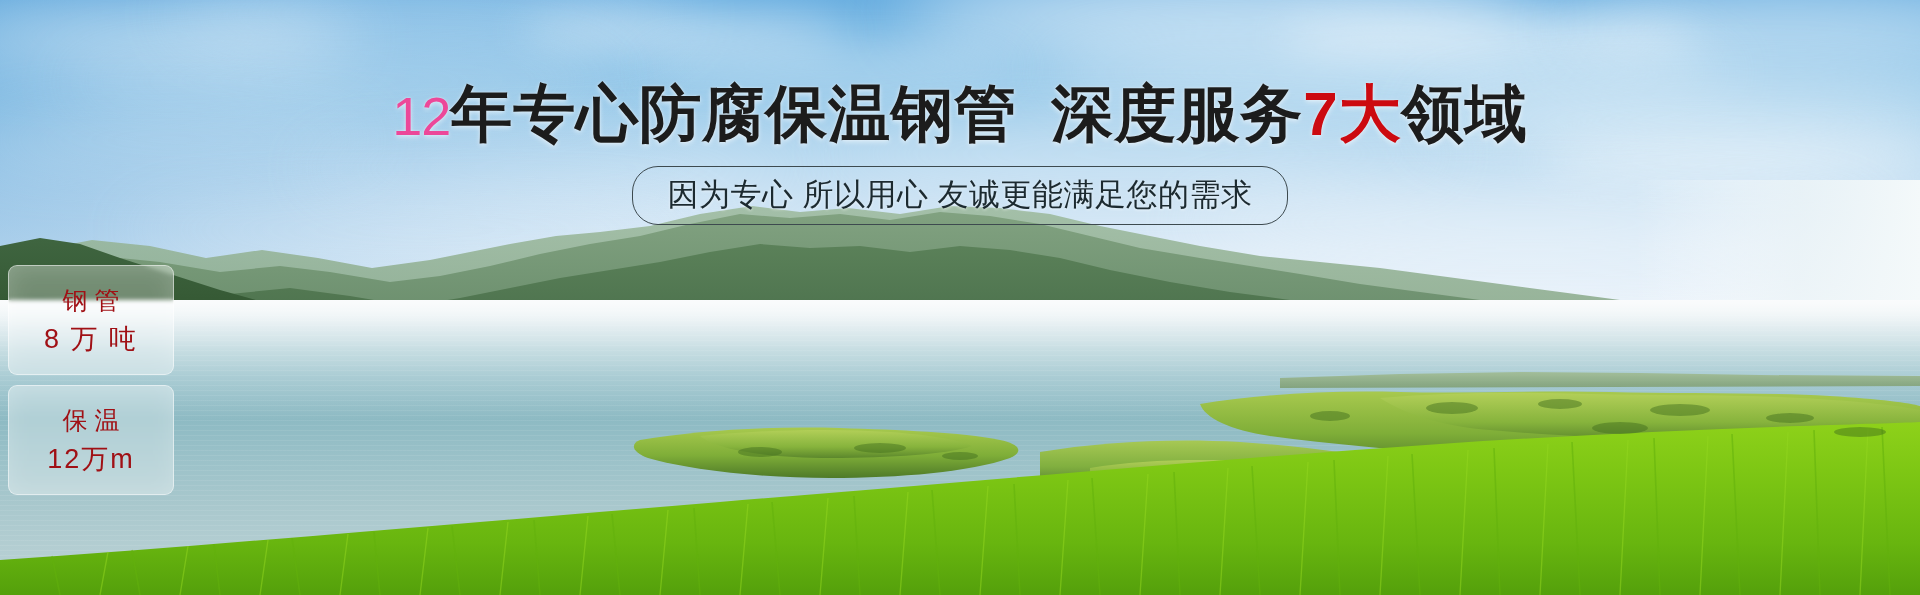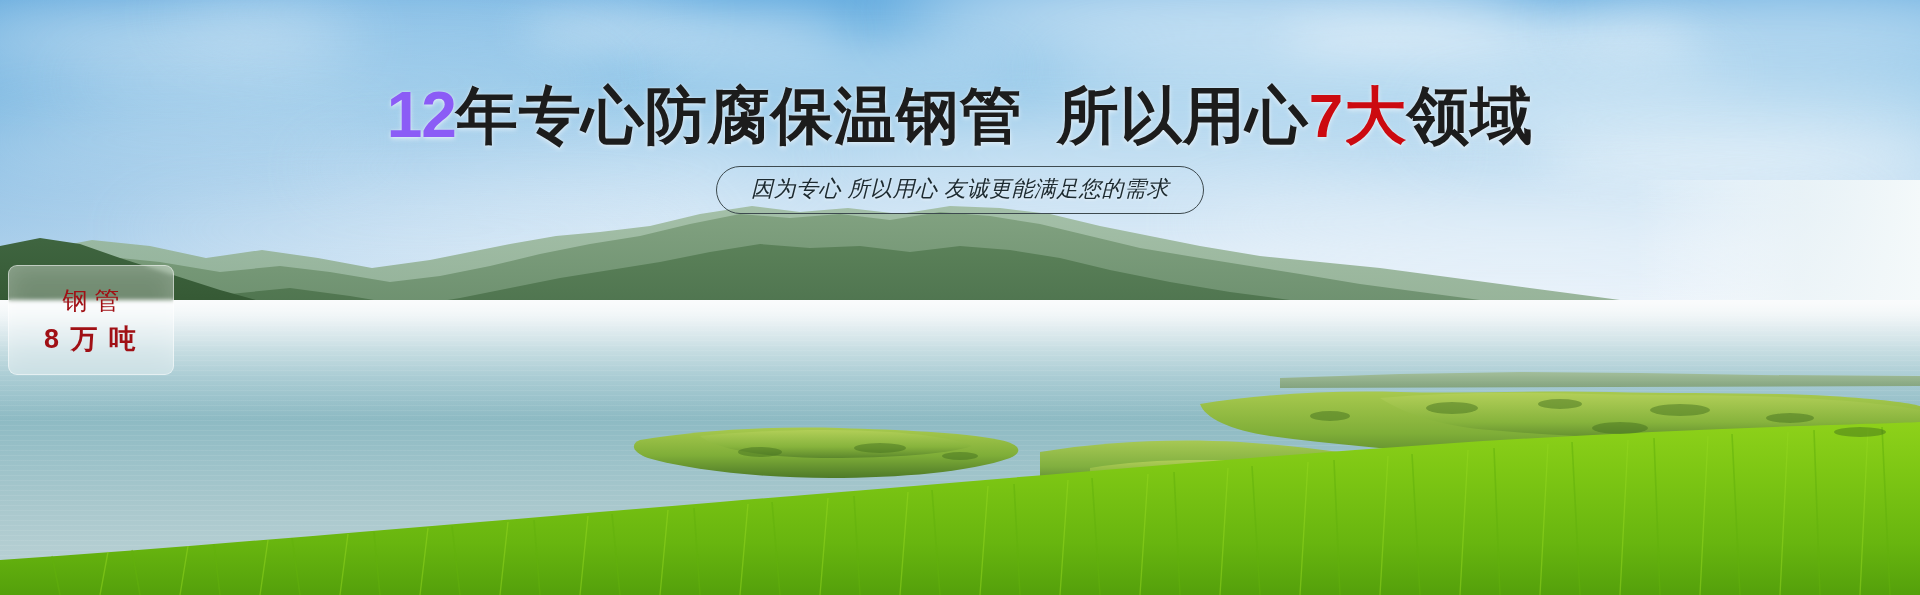--- a/index.html
+++ b/index.html
@@ -83,45 +83,44 @@
     text-align:center;
     white-space:nowrap;
     font-size:62px;
     font-weight:700;
     letter-spacing:1px;
     line-height:1;
     color:#1c1c1c;
     text-shadow: 0 2px 5px rgba(255,255,255,.55), 0 0 2px rgba(255,255,255,.5);
   }
   .headline .num{
-    color:#8b5cf6;
-    font-size:64px;
-    font-weight:700;
+    color:#ec4899;
+    font-size:54px;
+    font-weight:400;
     letter-spacing:-1px;
     font-family:"Liberation Sans","DejaVu Sans",sans-serif;
   }
   .headline .red{ color:#cc0a10;margin-top:40px; }
   .headline .gap{ display:inline-block; width:34px; }
 
   .subtitle-wrap{
     position:absolute; left:0; top:166px; width:1920px;
     display:flex; justify-content:center;
   }
   .subtitle{
     border:1px solid #3d4a4f;
     border-radius:26px;
     padding:9px 34px 11px;
-    font-size:22px;
+    font-size:31px;
     color:#1c2a30;
     letter-spacing:.5px;
     white-space:nowrap;
     line-height:1.2;
     background:transparent;
     text-shadow:0 1px 3px rgba(255,255,255,.6);
-    font-style:italic;
   }
 
   
   .cards{
     position:absolute; left:8px; top:265px; width:1920px;
     display:flex; justify-content:center; align-items:flex-start;
     gap:10px;
     flex-direction:column;
   }
   .card{
@@ -144,21 +143,21 @@
     letter-spacing:7px;
     text-indent:7px;
     line-height:1;
     font-weight:400;
   }
   .card .c-value{
     font-size:27px;
     color:#a01015;
     letter-spacing:2px;
     line-height:1;
-    font-weight:700;
+    font-weight:400;
     white-space:nowrap;
   }
   .card .c-value sup{ font-size:16px; vertical-align:super; }
 </style>
 </head>
 <body>
 
 <div id="banner">
 
   <div class="sky"></div>
@@ -351,31 +350,35 @@
       <ellipse cx="1330" cy="416" rx="20" ry="5"></ellipse>
       <ellipse cx="1620" cy="428" rx="28" ry="6"></ellipse>
       <ellipse cx="1860" cy="432" rx="26" ry="5"></ellipse>
       <ellipse cx="760" cy="452" rx="22" ry="5"></ellipse>
       <ellipse cx="880" cy="448" rx="26" ry="5"></ellipse>
       <ellipse cx="960" cy="456" rx="18" ry="4"></ellipse>
     </g>
   </svg>
 
   <div class="headline">
-    <span class="num">12</span><span>年专心防腐保温钢管</span><span class="gap"></span><span>所以用心</span><span class="red">7大</span><span>领域</span>
+    <span class="num">12</span><span>年专心防腐保温钢管</span><span class="gap"></span><span>深度服务</span><span class="red">7大</span><span>领域</span>
   </div>
 
   <div class="subtitle-wrap">
     <div class="subtitle">因为专心 所以用心 友诚更能满足您的需求</div>
   </div>
 
   <div class="cards">
 
     <div class="card">
       <div class="c-title">钢管</div>
       <div class="c-value"><span>8 万 吨</span></div>
     </div>
 
 
+    <div class="card">
+      <div class="c-title">保温</div>
+      <div class="c-value"><span>12万m</span></div>
+    </div>
 
   </div>
 
 </div>
 
 </body></html>

